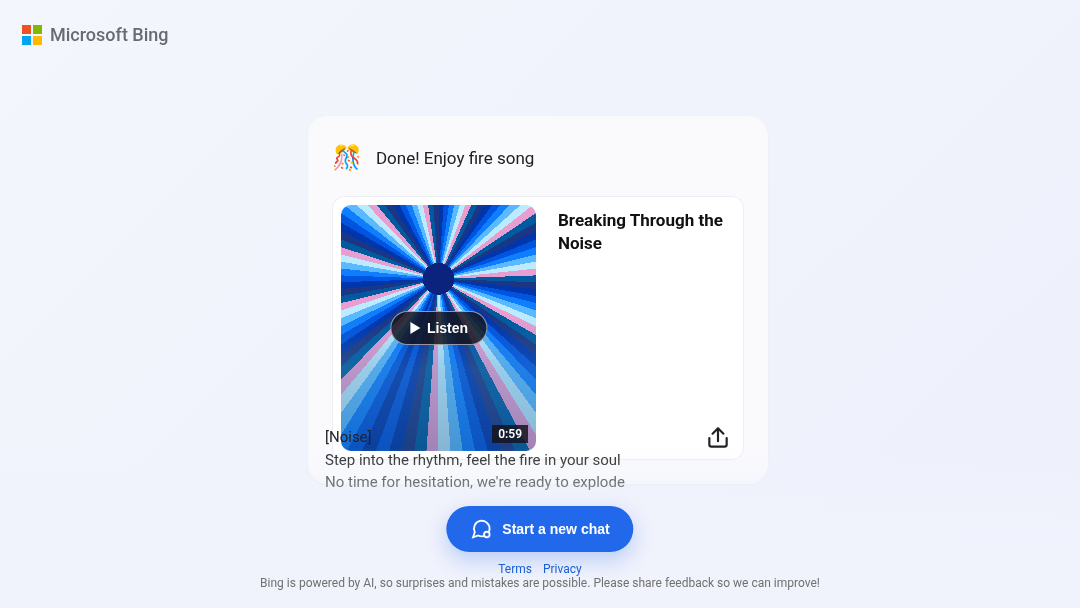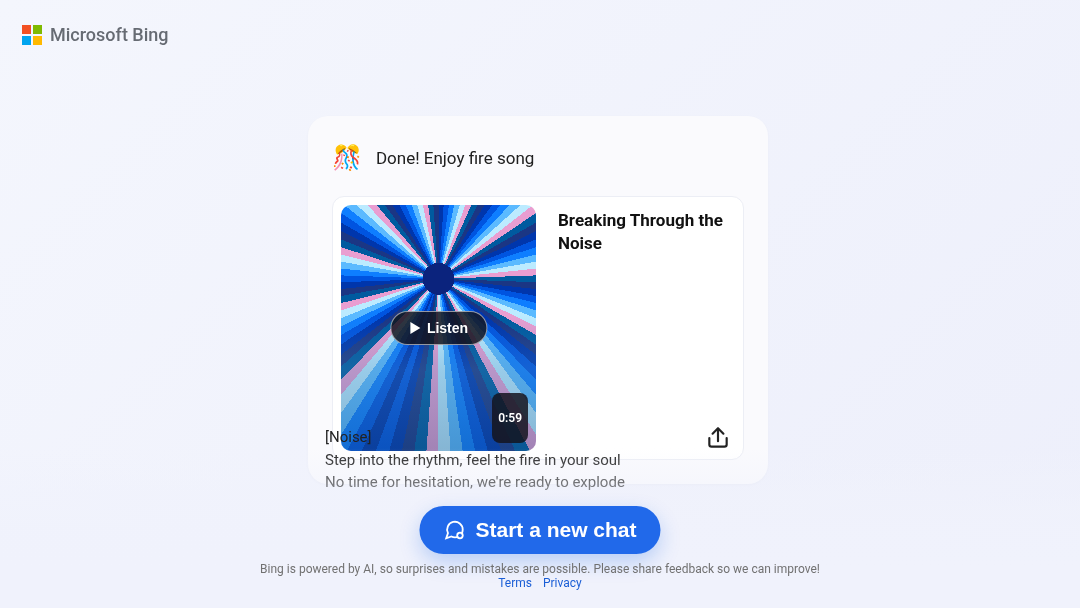--- a/index.html
+++ b/index.html
@@ -69,21 +69,21 @@
     display: inline-flex; align-items: center; gap: 6px;
     background: rgba(20,20,30,0.85); color:#fff;
     border: 1px solid rgba(255,255,255,0.55);
     border-radius: 999px; padding: 8px 18px;
     font-size: 14px; font-weight: 600; cursor: pointer;
   }
   .listen-btn svg { width: 12px; height: 12px; fill:#fff; }
   .duration {
     position: absolute; right: 8px; bottom: 8px;
     background: rgba(20,20,30,0.85); color:#fff;
-    border-radius: 8px; padding: 18px 6px; font-size: 12px; font-weight:600;
+    border-radius: 0; padding: 2px 6px; font-size: 12px; font-weight:600;
   }
   .media-info {
     flex: 1; display: flex; flex-direction: column; padding-top: 4px;
     position: relative;
   }
   .song-title { font-size: 17px; font-weight: 700; color:#111; line-height:1.35;margin-left:6px; }
   .share-btn {
     position: absolute; right: 0; bottom: -4px;
     background: none; border: none; cursor: pointer;
     width: 34px; height: 34px; display:flex; align-items:center; justify-content:center;
@@ -102,21 +102,21 @@
     background: linear-gradient(180deg, rgba(240,242,252,0) 0%, rgba(240,242,252,0.9) 50%, #f0f2fc 75%);
     pointer-events:none;
   }
 
   
   .new-chat {
     position: absolute; left: 50%; transform: translateX(-50%); top: 506px;
     display: inline-flex; align-items: center; gap: 10px;
     background: #2169ea; color:#fff;
     border: none; border-radius: 999px;
-    padding: 12px 24px; font-size: 21px; font-weight: 700;
+    padding: 12px 24px; font-size: 14px; font-weight: 700;
     cursor: pointer;
     box-shadow: 0 8px 20px rgba(20,100,230,0.25);
   }
   .new-chat svg { width: 22px; height: 22px; stroke:#fff; fill:none; stroke-width:2; }
 
   
   .footer {
     position: absolute; left: 0; right: 0; top: 562px;
     text-align: center; font-size: 12px; color:#717171;
   }
@@ -176,18 +176,18 @@
 <button class="new-chat">
   <svg viewBox="0 0 24 24">
     <path d="M21 11.5a8.5 8.5 0 0 1-12.37 7.57L3 21l1.93-5.63A8.5 8.5 0 1 1 21 11.5z"></path>
     <circle cx="18" cy="18" r="4" fill="#fff" stroke="none"></circle>
     <path d="M18 16v4M16 18h4" stroke="#2169ea" stroke-width="2"></path>
   </svg>
   <span>Start a new chat</span>
 </button>
 
 <div class="footer">
-  <div>Bing is powered by AI, so surprises and mistakes are possible. Please share feedback so we can improve!</div>
   <div>
     <a href="#">Terms</a>
     <a href="#">Privacy</a>
   </div>
+  <div>Bing is powered by AI, so surprises and mistakes are possible. Please share feedback so we can improve!</div>
 </div>
 
 </body></html>

